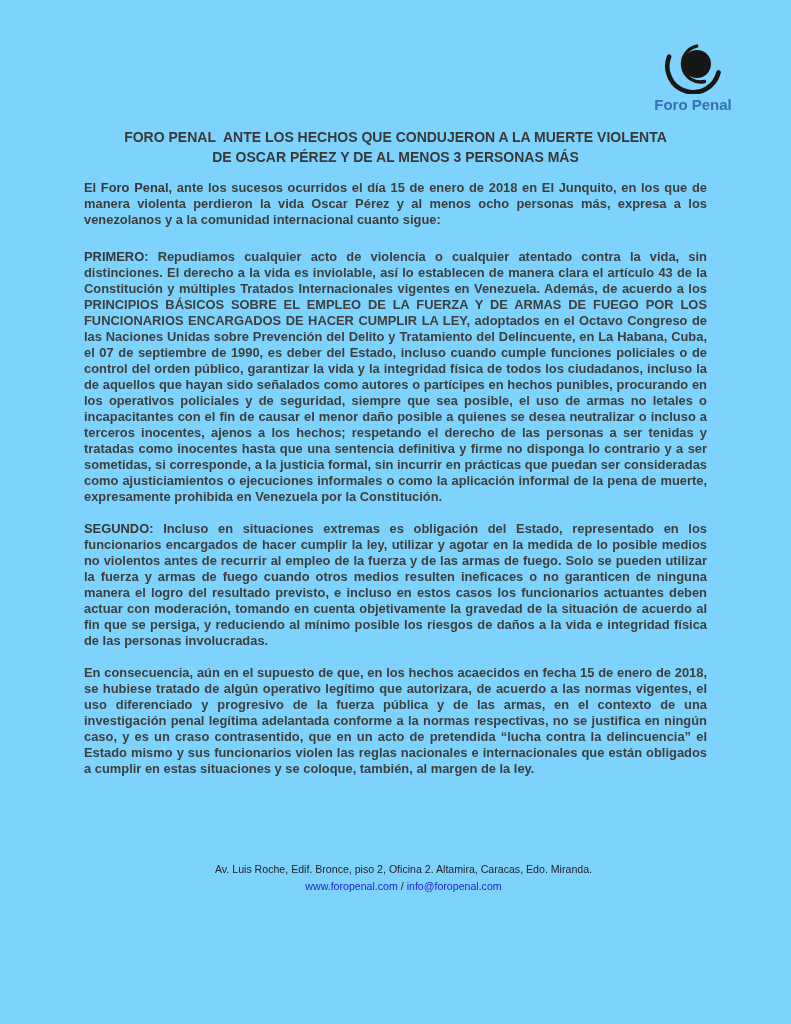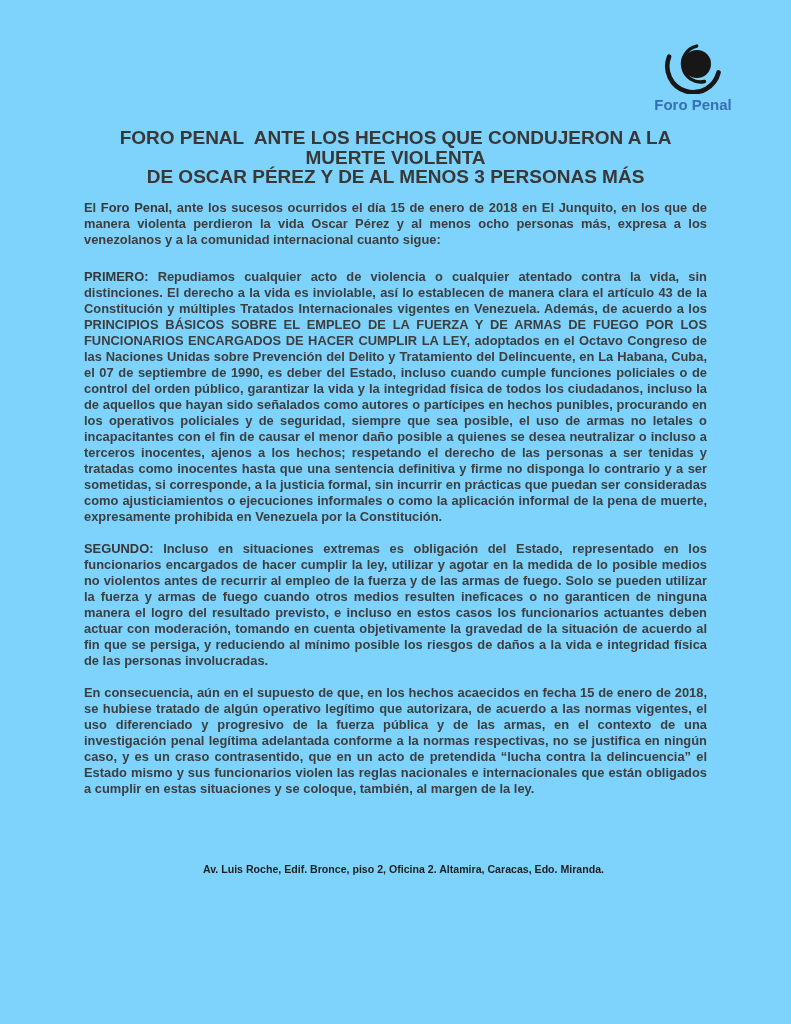--- a/index.html
+++ b/index.html
@@ -26,36 +26,36 @@
     display:block;margin-top:2px;
     font-size:15px;font-weight:bold;letter-spacing:0px;
     color:var(--brand-blue);
   }
   .content{
     padding:0 84px;
   }
   .doc-title{
     margin:128px 0 13px;
     text-align:center;
-    font-size:19px;font-weight:bold;line-height:19.5px;
+    font-size:14px;font-weight:bold;line-height:19.5px;
     color:#383838;
   }
   .doc-title span{display:block;white-space:pre-wrap;}
   .content p{
     font-size:12.9px;line-height:16px;
     text-align:justify;
     margin:0 0 16px;
     font-weight:bold;
   }
   .content p.intro{margin-bottom:21px;}
   b.lead, b.brand{color:#373737;}
   .page-footer{
     position:absolute;top:861px;left:16px;right:0;
     text-align:center;
-    font-size:10.6px;font-weight:bold;line-height:17px;
+    font-size:10.6px;font-weight:normal;line-height:17px;
     color:#1f1f1f;
   }
   .page-footer .line{display:block;}
   .link{color:var(--link-blue);}
 </style>
 </head>
 <body>
 
 <div class="page">
 
@@ -80,15 +80,16 @@
     <p><b class="lead">PRIMERO:</b><span> Repudiamos cualquier acto de violencia o cualquier atentado contra la vida, sin distinciones. El derecho a la vida es inviolable, así lo establecen de manera clara el artículo 43 de la Constitución y múltiples Tratados Internacionales vigentes en Venezuela. Además, de acuerdo a los PRINCIPIOS BÁSICOS SOBRE EL EMPLEO DE LA FUERZA Y DE ARMAS DE FUEGO POR LOS FUNCIONARIOS ENCARGADOS DE HACER CUMPLIR LA LEY, adoptados en el Octavo Congreso de las Naciones Unidas sobre Prevención del Delito y Tratamiento del Delincuente, en La Habana, Cuba, el 07 de septiembre de 1990, es deber del Estado, incluso cuando cumple funciones policiales o de control del orden público, garantizar la vida y la integridad física de todos los ciudadanos, incluso la de aquellos que hayan sido señalados como autores o partícipes en hechos punibles, procurando en los operativos policiales y de seguridad, siempre que sea posible, el uso de armas no letales o incapacitantes con el fin de causar el menor daño posible a quienes se desea neutralizar o incluso a terceros inocentes, ajenos a los hechos; respetando el derecho de las personas a ser tenidas y tratadas como inocentes hasta que una sentencia definitiva y firme no disponga lo contrario y a ser sometidas, si corresponde, a la justicia formal, sin incurrir en prácticas que puedan ser consideradas como ajusticiamientos o ejecuciones informales o como la aplicación informal de la pena de muerte, expresamente prohibida en Venezuela por la Constitución.</span></p>
 
     <p><b class="lead">SEGUNDO:</b><span> Incluso en situaciones extremas es obligación del Estado, representado en los funcionarios encargados de hacer cumplir la ley, utilizar y agotar en la medida de lo posible medios no violentos antes de recurrir al empleo de la fuerza y de las armas de fuego. Solo se pueden utilizar la fuerza y armas de fuego cuando otros medios resulten ineficaces o no garanticen de ninguna manera el logro del resultado previsto, e incluso en estos casos los funcionarios actuantes deben actuar con moderación, tomando en cuenta objetivamente la gravedad de la situación de acuerdo al fin que se persiga, y reduciendo al mínimo posible los riesgos de daños a la vida e integridad física de las personas involucradas.</span></p>
 
     <p>En consecuencia, aún en el supuesto de que, en los hechos acaecidos en fecha 15 de enero de 2018, se hubiese tratado de algún operativo legítimo que autorizara, de acuerdo a las normas vigentes, el uso diferenciado y progresivo de la fuerza pública y de las armas, en el contexto de una investigación penal legítima adelantada conforme a la normas respectivas, no se justifica en ningún caso, y es un craso contrasentido, que en un acto de pretendida “lucha contra la delincuencia” el Estado mismo y sus funcionarios violen las reglas nacionales e internacionales que están obligados a cumplir en estas situaciones y se coloque, también, al margen de la ley.</p>
 
   </div>
 
   <div class="page-footer">
     <span class="line">Av. Luis Roche, Edif. Bronce, piso 2, Oficina 2. Altamira, Caracas, Edo. Miranda.</span>
+    <span class="line"><span class="link">www.foropenal.com</span><span> / </span><span class="link">info@foropenal.com</span></span>
   </div>
 
 </div>
 
 </body></html>

